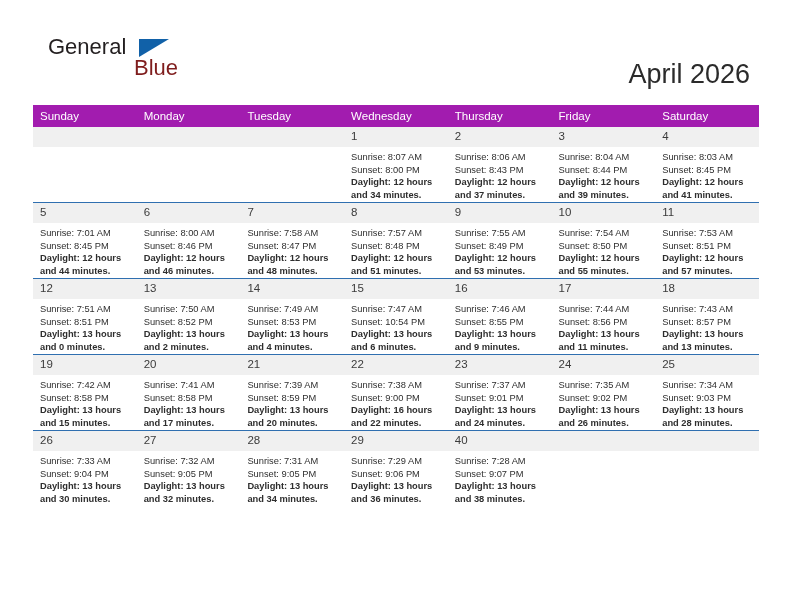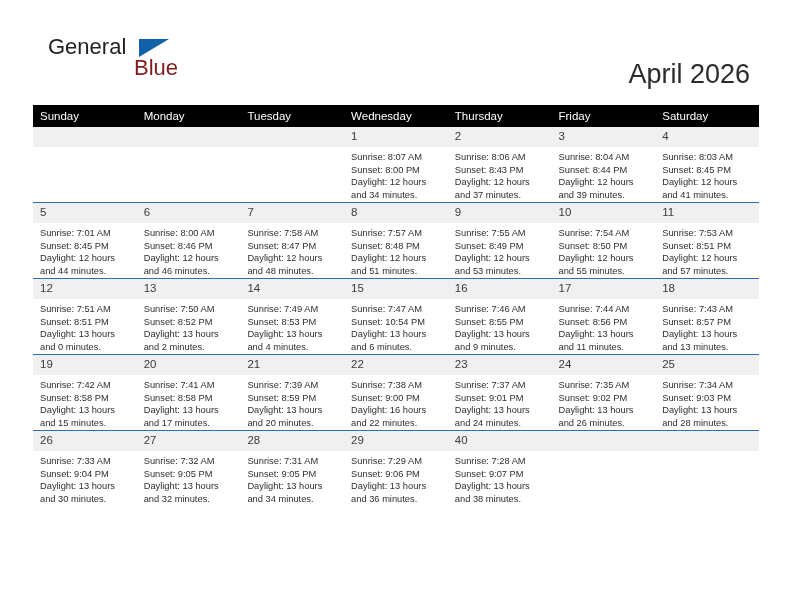--- a/index.html
+++ b/index.html
@@ -88,21 +88,21 @@
   
   .cal {
     position: absolute;
     left: 33px;
     top: 105px;
     width: 726px;
     border-collapse: collapse;
     table-layout: fixed;
   }
   .cal th {
-    background: #000000;
+    background: #a21caf;
     color: #ffffff;
     font-size: 11.5px;
     font-weight: normal;
     text-align: left;
     padding: 5px 0 5px 7px;
     height: 12px;
     border: 0;
   }
   .cal td {
     width: 103.7px;
@@ -131,20 +131,21 @@
     padding: 4px 6px 0 7px;
     font-size: 9.3px;
     line-height: 12.6px;
     color: #2e2e2e;
   }
   .info div {
     white-space: nowrap;
   }
   .info .dl {
     white-space: normal;
+    font-weight: bold;
   }
 </style>
 </head>
 <body>
 
 <div class="page">
 
   <div class="top">
 
     <div class="logo">

